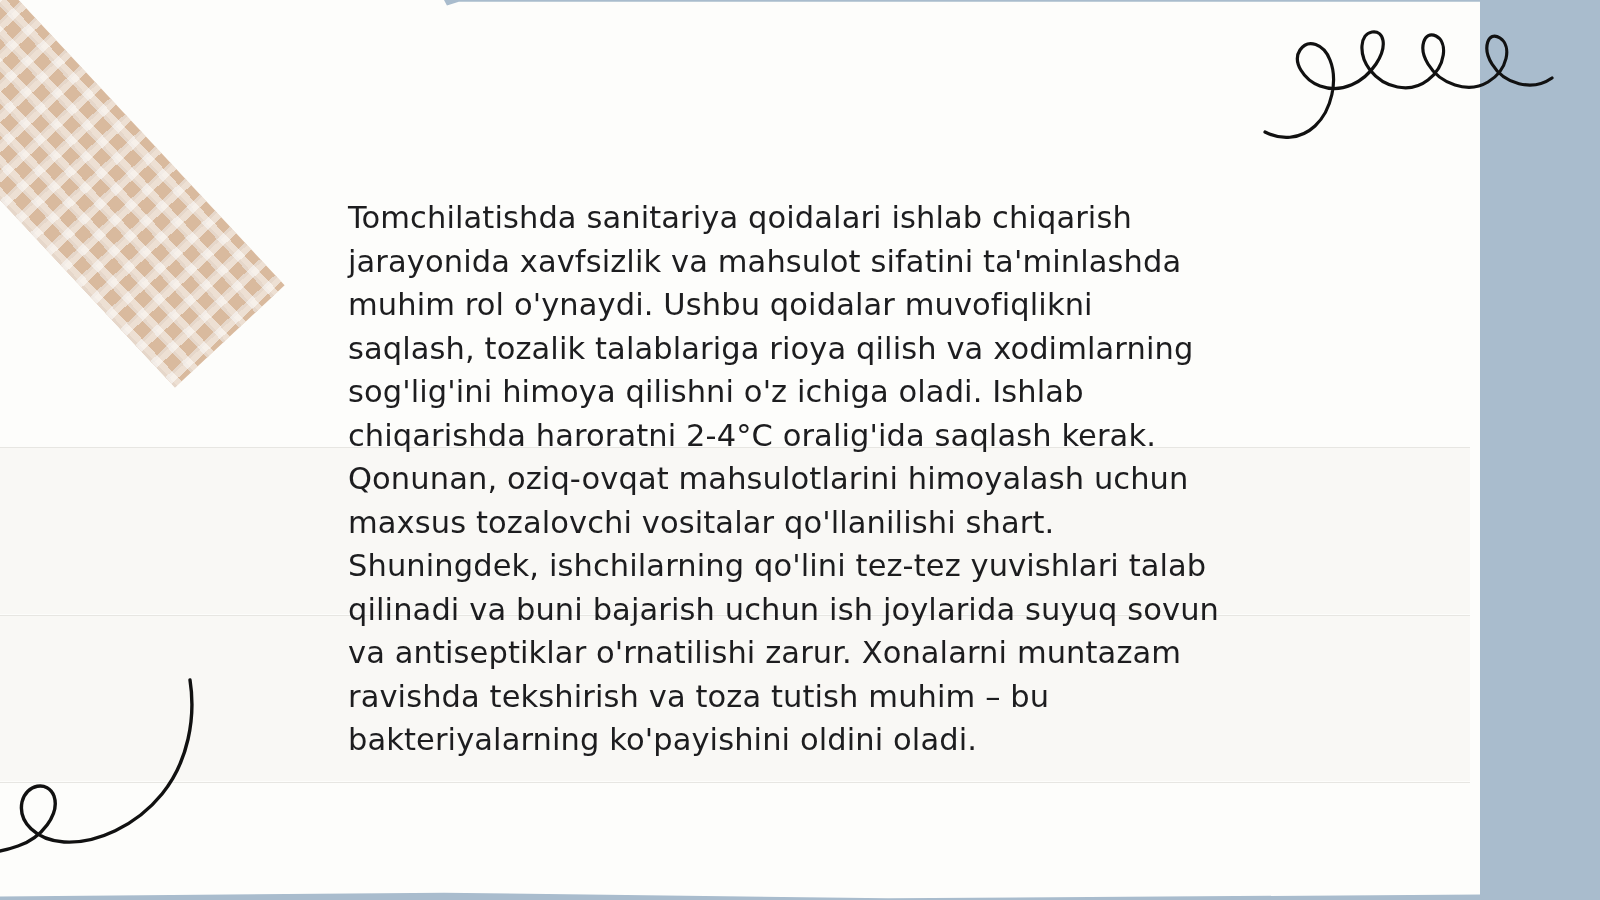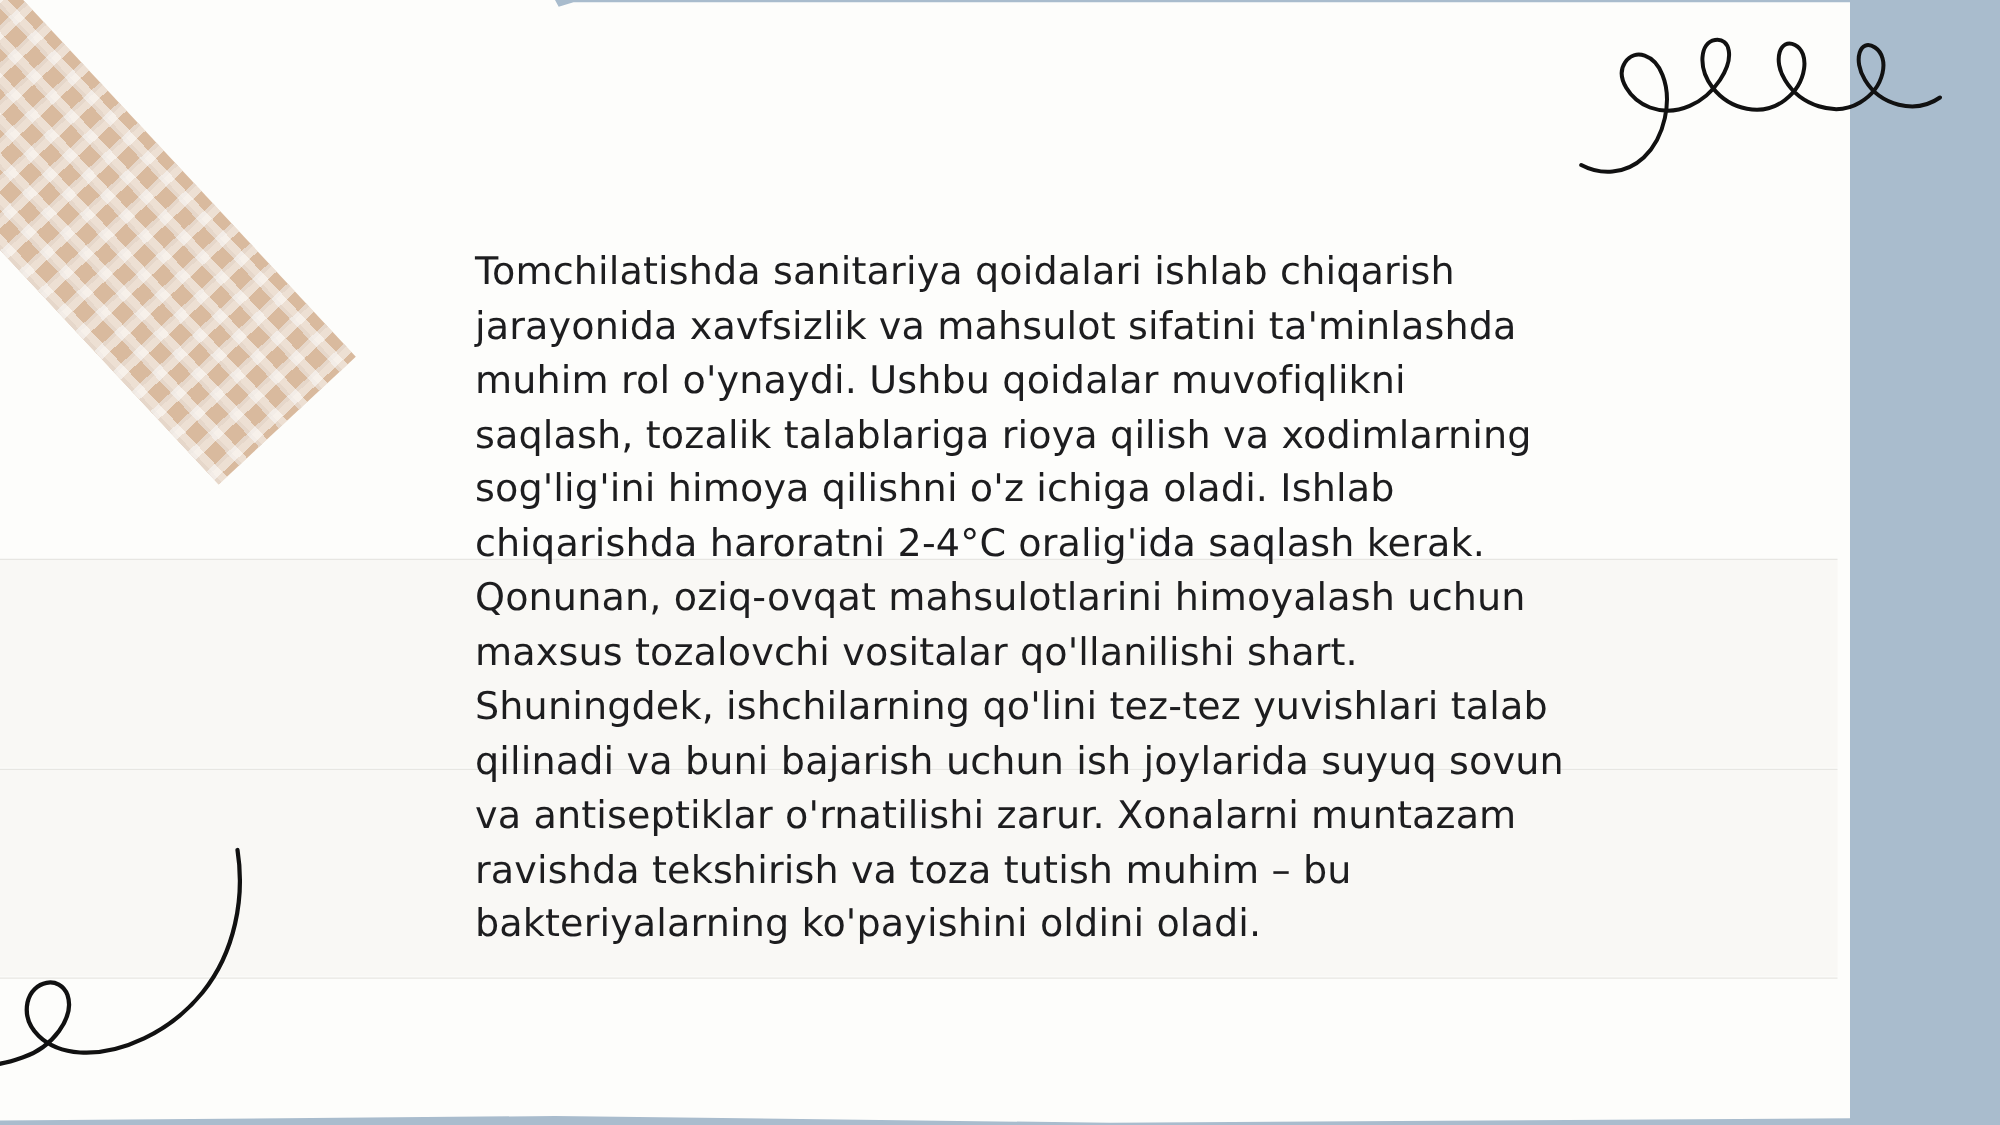--- a/index.html
+++ b/index.html
@@ -107,21 +107,20 @@
   .text-block {
     position: absolute;
     left: 348px;
     top: 196px;
     width: 880px;
     font-size: 30.5px;
     line-height: 43.5px;
     color: #1d1d1f;
     letter-spacing: 0.1px;
     white-space: pre-wrap;
-    margin-left: 32px;
   }
 </style>
 </head>
 <body>
 
 <div class="slide">
 
   <div class="paper">
     <div class="band b1"></div>
     <div class="band b2"></div>

